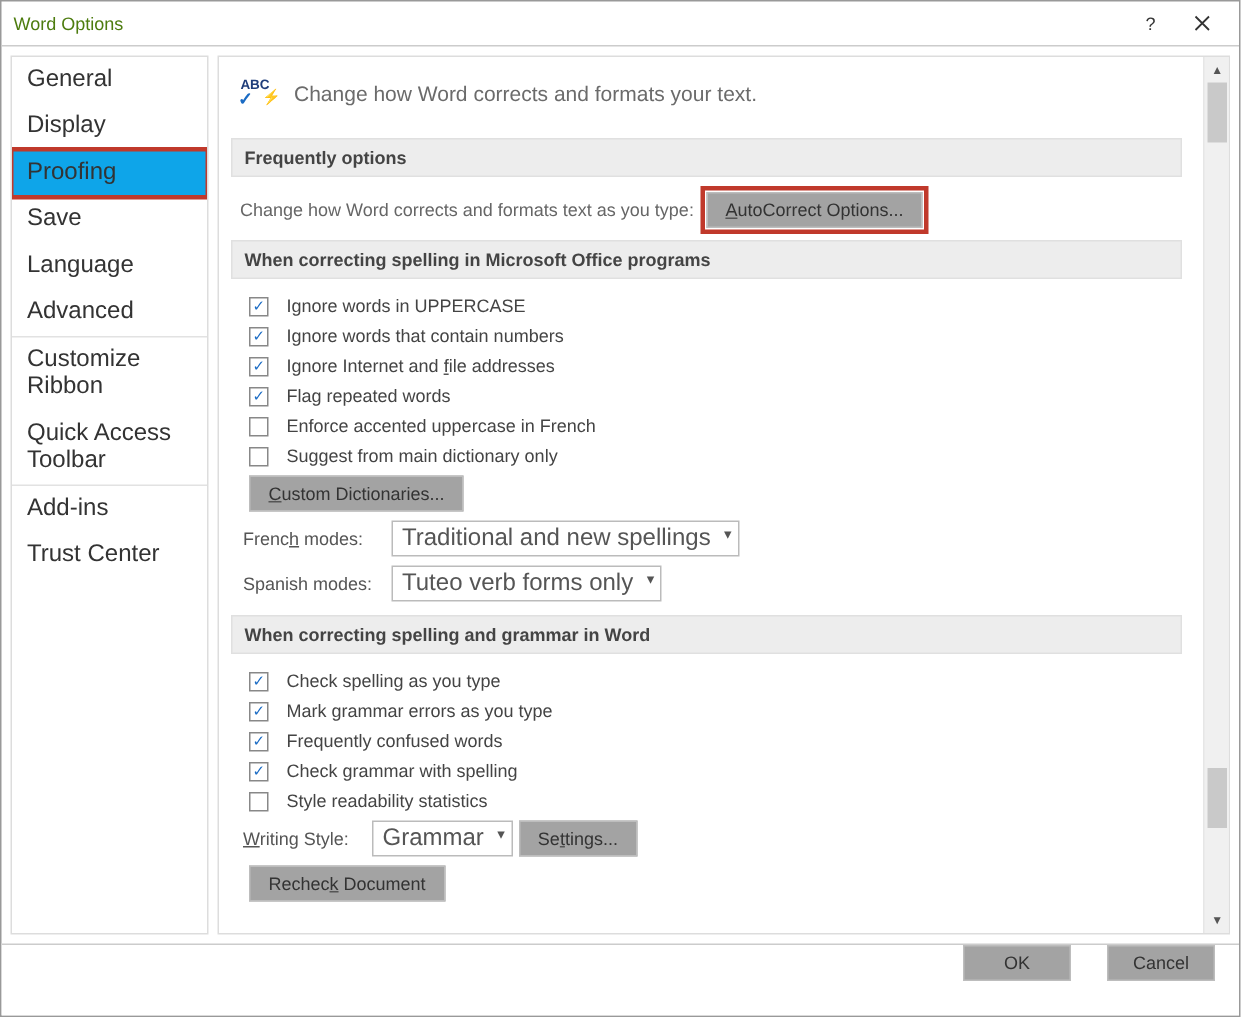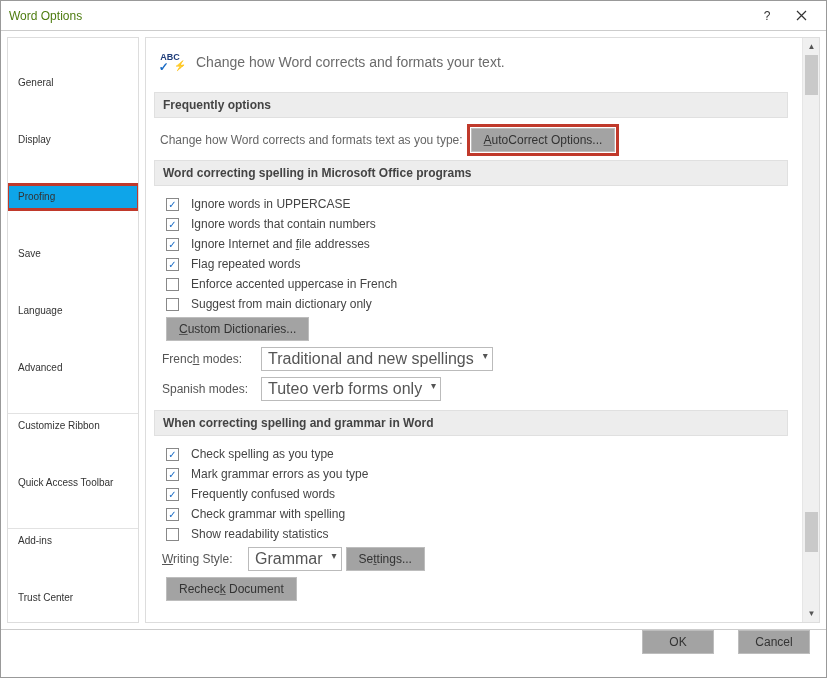--- a/index.html
+++ b/index.html
@@ -39,25 +39,24 @@
     padding: 6px;
   }
   .sidebar {
     width: 132px;
     border: 1px solid #ddd;
     background: #fff;
     overflow-y: auto;
   }
   .sidebar-item {
     padding: 6px 10px;
-    font-size: 10px;
+    font-size: 16px;
     color: #333;
     cursor: default;
     border-bottom: 1px solid transparent;
-    margin-top: 33px;
   }
   .sidebar-item.sep-top { border-top: 1px solid #e2e2e2; }
   .sidebar-item.selected {
     background: #0ea5e9;
   }
   .highlight-red { outline: 3px solid #c0392b; outline-offset: -1px; }
   .content-wrap {
     flex: 1;
     border: 1px solid #ddd;
     margin-left: 6px;
@@ -188,21 +187,21 @@
         </div>
         <div class="header-text">Change how Word corrects and formats your text.</div>
       </div>
 
       <div class="section-head">Frequently options</div>
       <div class="row">
         <span class="row-label">Change how Word corrects and formats text as you type:</span>
         <button class="btn btn-hl"><span class="underline-key">A</span><span>utoCorrect Options...</span></button>
       </div>
 
-      <div class="section-head">Word correcting spelling in Microsoft Office programs</div>
+      <div class="section-head">When correcting spelling in Microsoft Office programs</div>
       <div class="grp">
         <div class="chk-row">
             <span class="chk checked"></span>
             <span>Ignore words in UPPERCASE</span>
           </div>
         <div class="chk-row">
             <span class="chk checked"></span>
             <span>Ignore words that contain numbers</span>
           </div>
         <div class="chk-row">
@@ -247,21 +246,21 @@
         <div class="chk-row">
             <span class="chk checked"></span>
             <span>Frequently confused words</span>
           </div>
         <div class="chk-row">
             <span class="chk checked"></span>
             <span>Check grammar with spelling</span>
           </div>
         <div class="chk-row">
             <span class="chk"></span>
-            <span>Show readability statistics</span>
+            <span>Style readability statistics</span>
           </div>
         <div class="mode-row">
           <span class="mode-lbl" style="width:82px"><span class="underline-key">W</span>riting Style:</span>
           <span class="dd" style="min-width:80px">Grammar</span>
           <button class="btn">Se<span class="underline-key">t</span>tings...</button>
         </div>
         <div class="chk-row">
           <button class="btn">Rechec<span class="underline-key">k</span> Document</button>
         </div>
       </div>

